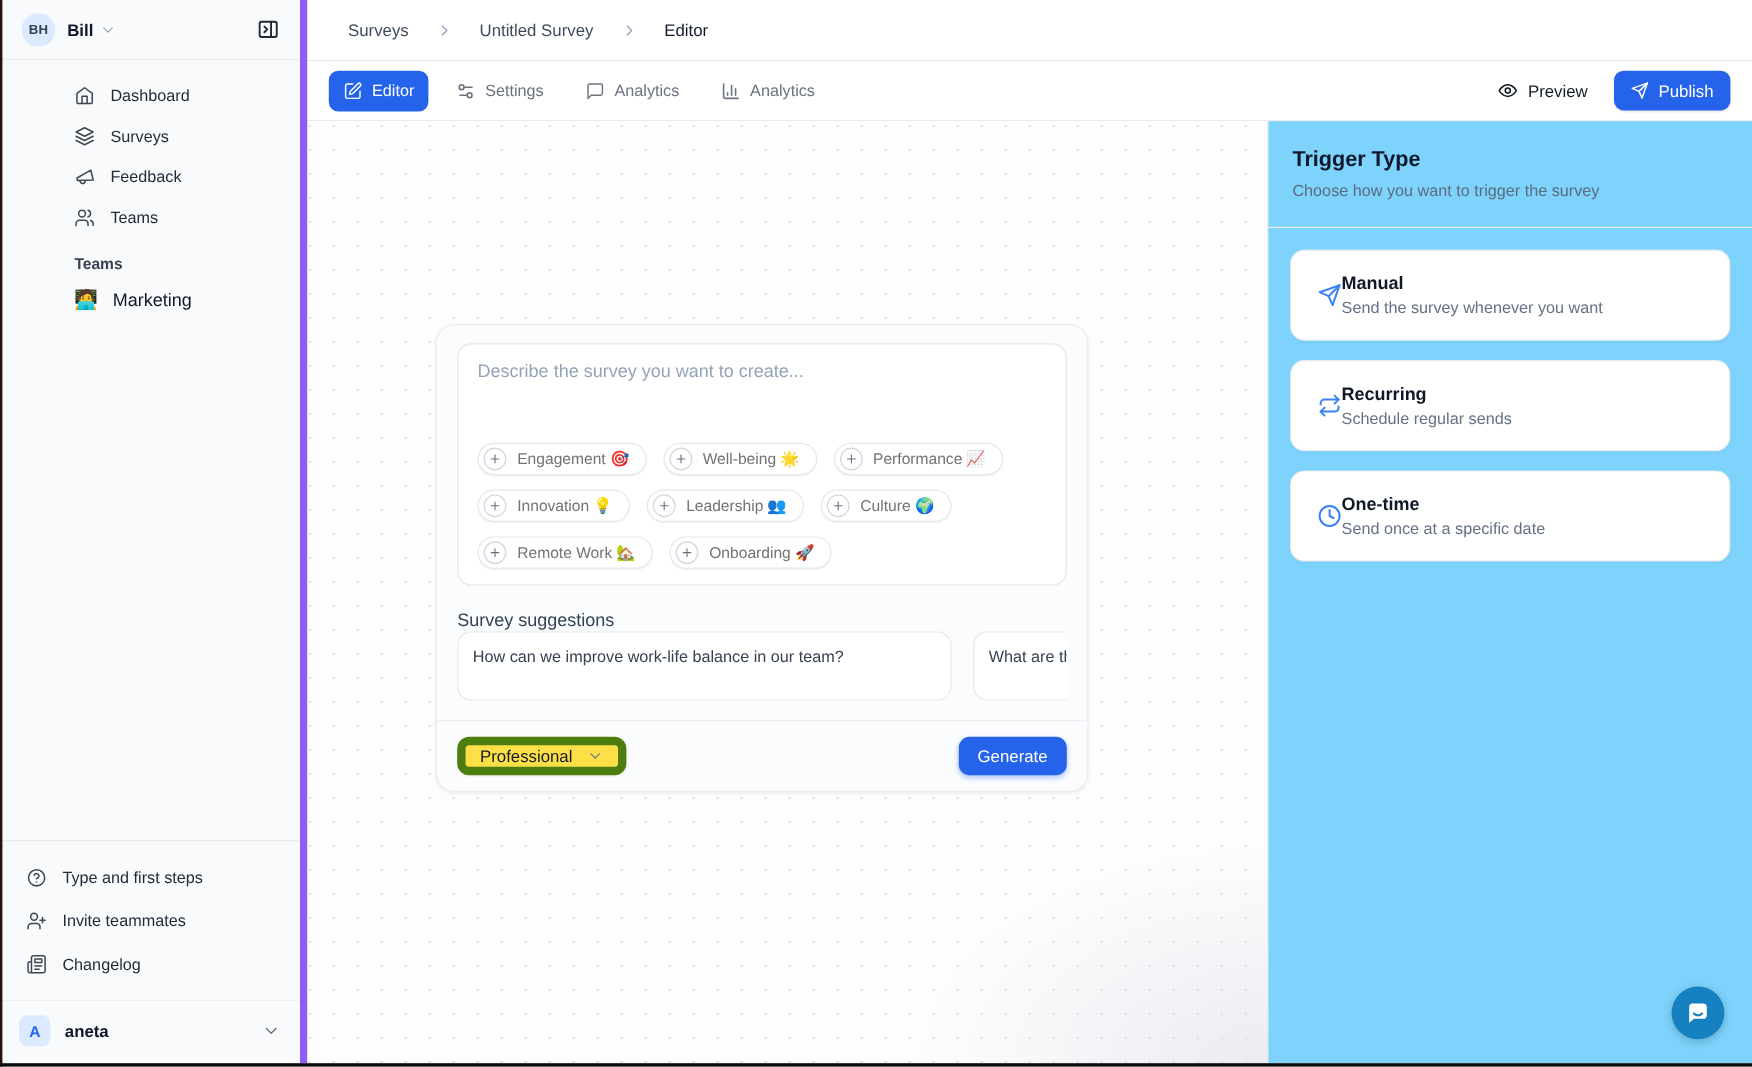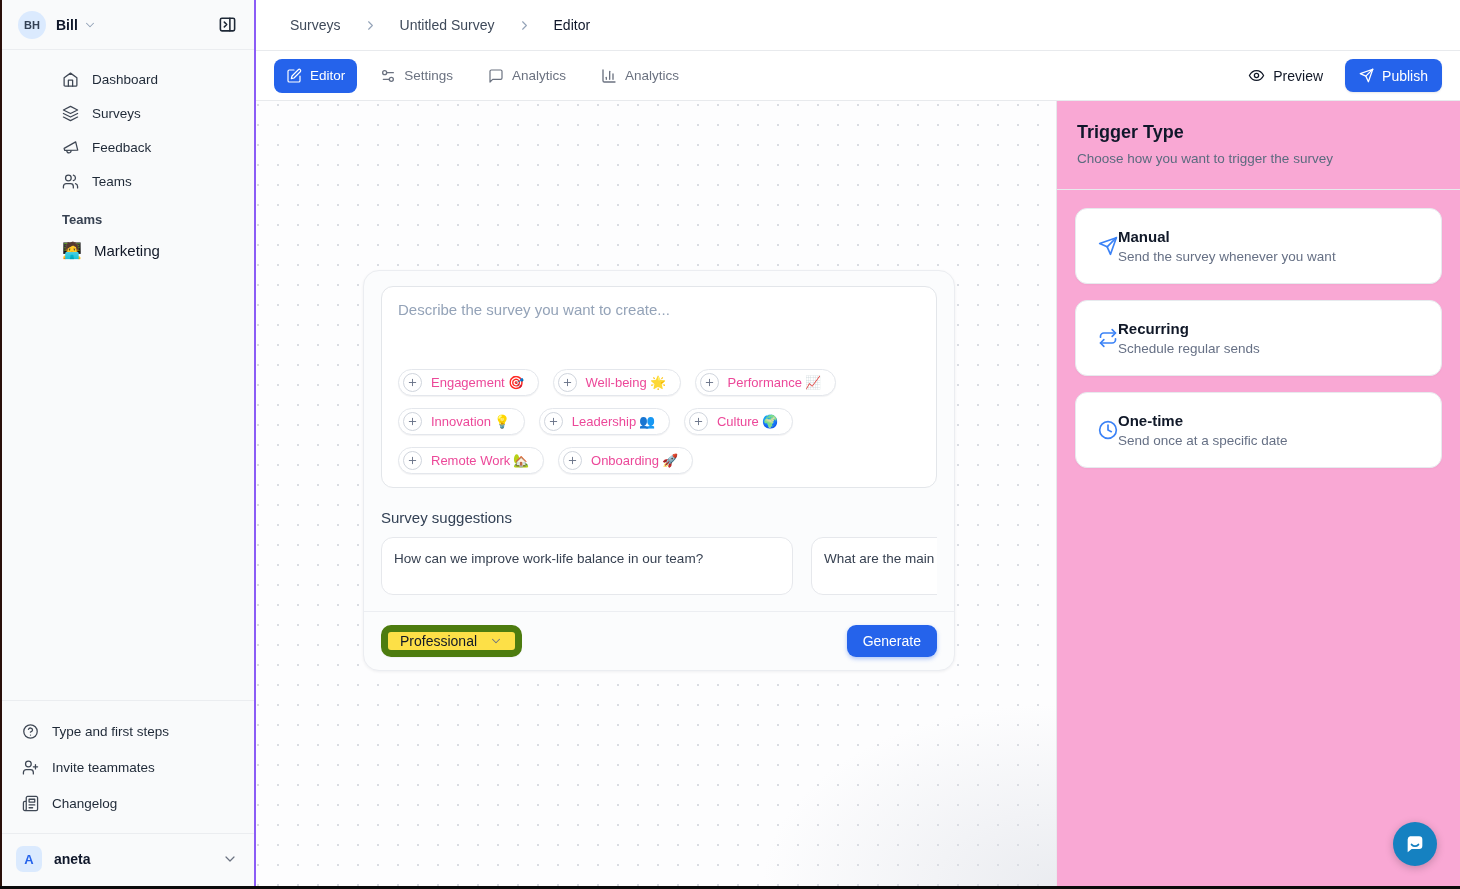--- a/index.html
+++ b/index.html
@@ -15,21 +15,21 @@
   .edge-left { position:absolute; left:0; top:0; width:2px; height:100%; background:#2a100a; z-index:60; }
   .edge-bottom { position:absolute; left:0; bottom:0; width:100%; height:3px; background:#0b0b0b; z-index:60; }
 
   svg { display:block; }
   .icon { flex:0 0 auto; color:#3f4754; }
   .icon svg { width:100%; height:100%; stroke:currentColor; fill:none; stroke-width:1.8; stroke-linecap:round; stroke-linejoin:round; }
 
   
   .sidebar {
     position:absolute; left:0; top:0; width:256px; height:886px;
-    background:#f9fafb; border-right:2px solid #8b5cf6;
+    background:#f9fafb; border-right:6px solid #8b5cf6;
     display:flex; flex-direction:column; z-index:5;
   }
   .sb-top { height:50px; flex:0 0 auto; display:flex; align-items:center; padding:0 12px 0 18px; border-bottom:1px solid #ebedf0; }
   .ws-avatar { width:28px; height:28px; border-radius:50%; background:#dbeafe; color:#334155;
     font-size:11px; font-weight:700; display:flex; align-items:center; justify-content:center; }
   .ws-name { margin-left:10px; font-size:14px; font-weight:700; color:#0f172a; }
   .sb-top .chev { width:14px; height:14px; color:#94a3b8; margin-left:5px; }
   .sb-collapse { margin-left:auto; width:30px; height:30px; border-radius:8px; background:transparent;
     display:flex; align-items:center; justify-content:center; cursor:pointer; }
   .sb-collapse .icon { width:19px; height:19px; color:#1f2937; }
@@ -78,54 +78,54 @@
     position:absolute; left:256px; top:101px; width:801px; height:785px;
     background-color:#fdfdfe;
     background-image:radial-gradient(#d9dce2 1.1px, transparent 1.3px);
     background-size:20px 20px; background-position:12px 14px;
     border-right:1px solid #e7e9ec; overflow:hidden;
   }
   .canvas::after { content:""; position:absolute; right:0; bottom:0; width:460px; height:280px; pointer-events:none;
     background:radial-gradient(420px 260px at 100% 100%, rgba(219,222,229,.55), transparent 70%); }
 
   .main-card {
-    position:absolute; left:107px; top:169px; width:592px;
+    position:absolute; left:107px; top:169px; width:544px;
     background:#fbfcfd; border:1px solid #ebedf1; border-radius:16px;
     box-shadow:0 1px 3px rgba(16,24,40,.06);
   }
   .card-body { padding:15px 17px 0; }
   .prompt-box { height:202px; background:#fff; border:1px solid #e3e6ea; border-radius:12px;
     padding:14px 16px 13px; display:flex; flex-direction:column; }
   .prompt-input { border:none; outline:none; resize:none; background:transparent; width:100%; flex:1 1 auto;
     font-family:inherit; font-size:15px; color:#1f2937; }
   .prompt-input::placeholder { color:#94a3b8; }
   .chips { display:flex; flex-wrap:wrap; gap:12px 14px; }
   .chip { display:inline-flex; align-items:center; gap:9px; height:27px; background:#fff;
     border:1px solid #e4e7ec; border-radius:16px; padding:0 13px 0 4px; cursor:pointer;
     box-shadow:0 1px 1px rgba(16,24,40,.05); }
   .chip-plus { width:19px; height:19px; border-radius:50%; border:1px solid #d0d5dd; color:#667085;
     display:flex; align-items:center; justify-content:center; }
   .chip-plus svg { width:11px; height:11px; stroke:currentColor; fill:none; stroke-width:2; stroke-linecap:round; }
-  .chip-label { font-size:13px; color:#ec4899; white-space:nowrap; }
+  .chip-label { font-size:13px; color:#737373; white-space:nowrap; }
 
   .sugg-title { margin-top:21px; font-size:15px; font-weight:500; color:#334155; }
-  .sugg-row { margin-top:11px; display:flex; gap:18px; overflow:hidden; }
+  .sugg-row { display:flex; gap:18px; overflow:hidden; }
   .sugg-card { flex:0 0 auto; width:412px; height:58px; background:#fff; border:1px solid #e6e8ec;
     border-radius:12px; padding:13px 12px; font-size:13.5px; color:#374151; cursor:pointer; white-space:nowrap; }
   .sugg-card.partial { width:400px; }
 
   .card-footer { margin-top:16px; border-top:1px solid #eceef2; padding:13px 17px; display:flex; align-items:center; justify-content:space-between; }
   .tone-select { display:flex; align-items:center; gap:12px; height:32px; background:#fde047; border:7px solid #4d7c0f;
     border-radius:10px; padding:0 12px; font-size:14px; color:#111827; cursor:pointer; box-shadow:0 1px 1px rgba(16,24,40,.04); }
   .tone-select .chev { width:14px; height:14px; color:#6b7280; }
   .generate-btn { height:32px; padding:0 16px; background:#2563eb; color:#fff; border:none; border-radius:9px;
     font-family:inherit; font-size:14px; font-weight:500; cursor:pointer; box-shadow:0 2px 4px rgba(37,99,235,.35); }
 
   
-  .right-panel { position:absolute; left:1057px; top:101px; width:403px; height:785px; background:#f9a8d4; }
+  .right-panel { position:absolute; left:1057px; top:101px; width:403px; height:785px; background:#7dd3fc; }
   .rp-header { padding:21px 20px 23px; border-bottom:1px solid #e8eaed; }
   .rp-title { font-size:18px; font-weight:700; color:#0f172a; }
   .rp-subtitle { margin-top:8px; font-size:13.5px; color:#5b6b7f; }
   .rp-cards { padding:18px 18px; display:flex; flex-direction:column; gap:16px; }
   .trigger-card { height:76px; background:#fff; border:1px solid #e7eaee; border-radius:12px;
     display:flex; align-items:center; padding:0 22px; cursor:pointer;
     box-shadow:0 1px 2px rgba(16,24,40,.03); }
   .trigger-card .icon { width:20px; height:20px; color:#3b82f6; }
   .trigger-card .icon svg { stroke-width:2; }
   .tc-title { font-size:15px; font-weight:600; color:#101828; }

